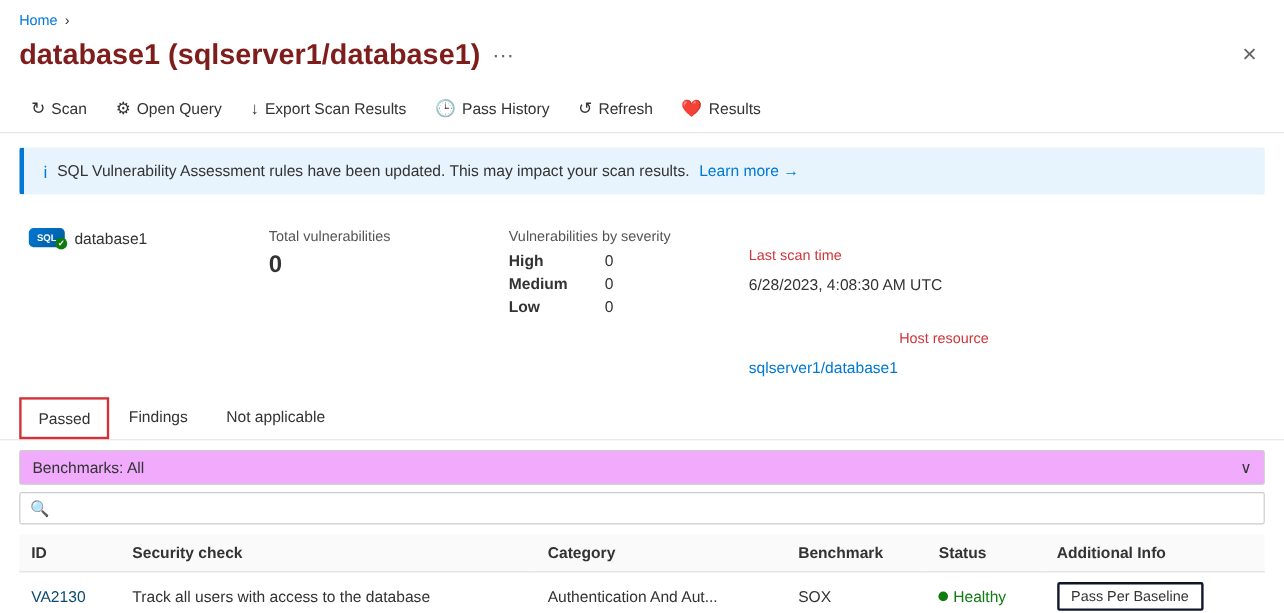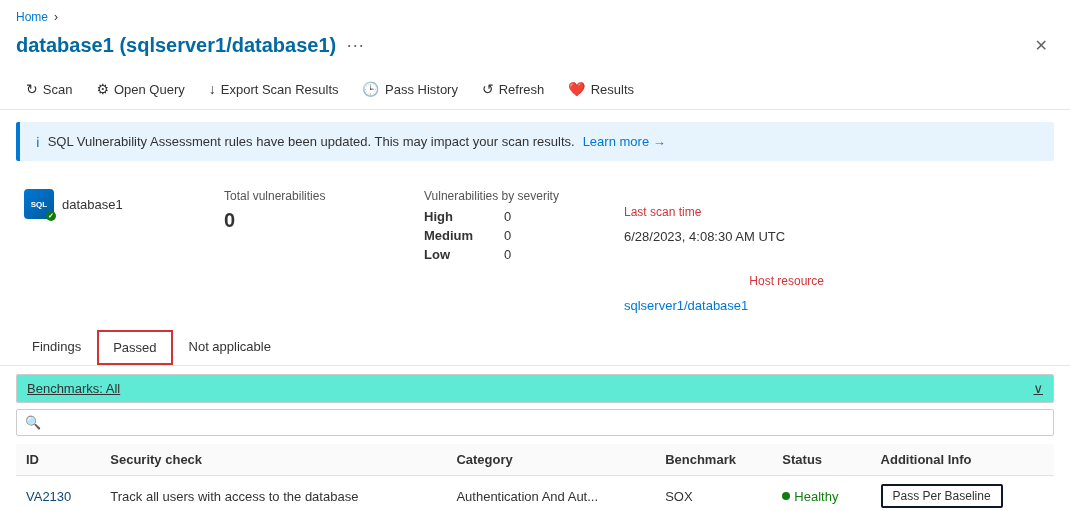--- a/index.html
+++ b/index.html
@@ -2,56 +2,56 @@
 <html><head>
   <meta charset="utf-8">
   <style>
     * { box-sizing: border-box; margin: 0; padding: 0; }
     body { font-family: 'Segoe UI', Arial, sans-serif; font-size: 13px; color: #333; background: #fff; width: 1070px; min-height: 511px; overflow: hidden; }
     
     .breadcrumb { display: flex; align-items: center; padding: 10px 16px 4px; gap: 6px; font-size: 12px; color: #0078d4; }
     .breadcrumb span { color: #333; }
     
     .title-bar { display: flex; align-items: center; padding: 4px 16px 10px; gap: 10px; }
-    .title-bar h1 { font-size: 20px; font-weight: 600; color: #0369a1; }
+    .title-bar h1 { font-size: 24px; font-weight: 600; color: #7f1d1d; }
     .title-bar .dots { font-size: 18px; color: #666; cursor: pointer; }
     .title-bar .close-btn { margin-left: auto; font-size: 16px; color: #666; cursor: pointer; background: none; border: none; padding: 4px 6px; }
     
     .toolbar { display: flex; align-items: center; padding: 6px 16px; gap: 4px; border-bottom: 1px solid #e5e5e5; }
     .toolbar-btn { display: flex; align-items: center; gap: 5px; padding: 6px 10px; background: none; border: none; cursor: pointer; font-size: 13px; color: #333; border-radius: 2px; }
     .toolbar-btn .icon { font-size: 14px; }
     
     .info-banner { display: flex; align-items: center; gap: 8px; padding: 10px 16px; background: #e8f4fd; border-left: 4px solid #0078d4; margin: 12px 16px; border-radius: 2px; font-size: 13px; }
     .info-banner .info-icon { color: #0078d4; font-size: 14px; }
     .info-banner a { color: #0078d4; text-decoration: none; }
     
     .summary-section { display: flex; padding: 16px 24px; gap: 40px; align-items: flex-start; }
     .summary-block { display: flex; flex-direction: column; gap: 6px; min-width: 160px; }
     .summary-block .label { font-size: 12px; color: #555; }
     .resource-row { display: flex; align-items: center; gap: 8px; }
-    .resource-icon { width: 30px; height: 30px; background: linear-gradient(135deg, #0078d4, #005a9e); border-radius: 4px; display: flex; align-items: center; justify-content: center; color: white; font-size: 10px; font-weight: bold; position: relative; }
+    .resource-icon { width: 30px; height: 16px; background: linear-gradient(135deg, #0078d4, #005a9e); border-radius: 4px; display: flex; align-items: center; justify-content: center; color: white; font-size: 10px; font-weight: bold; position: relative; }
     .resource-icon .checkmark { position: absolute; bottom: -2px; right: -2px; width: 10px; height: 10px; background: #107c10; border-radius: 50%; display: flex; align-items: center; justify-content: center; color: white; font-size: 7px; }
     .resource-name { font-size: 13px; font-weight: 500; }
     .vuln-count { font-size: 20px; font-weight: 600; }
     .severity-grid { display: flex; flex-direction: column; gap: 4px; }
     .severity-row { display: flex; gap: 20px; font-size: 13px; }
     .severity-label { font-weight: 600; min-width: 60px; }
     .scan-time-section { min-width: 200px; }
     .scan-time-label { font-size: 12px; color: #d13438; font-weight: 500; margin-bottom: 4px; margin-top: 16px; }
     .scan-time-value { font-size: 13px; margin-bottom: 24px; }
     .host-label { font-size: 12px; color: #d13438; font-weight: 500; margin-bottom: 4px; text-align: right; }
     .host-link { color: #0078d4; text-decoration: none; font-size: 13px; }
     
     .tabs-section { display: flex; align-items: center; padding: 0 16px; border-bottom: 1px solid #e5e5e5; gap: 0; }
     .tab { padding: 10px 16px; cursor: pointer; font-size: 13px; color: #333; border-bottom: 2px solid transparent; margin-bottom: -1px; }
     .tab.active { color: #0078d4; border-bottom: 2px solid #0078d4; }
     .tab.selected-box { border: 2px solid #d13438; color: #333; border-bottom: 2px solid #d13438; margin-bottom: -1px; padding: 8px 14px; }
     
     .filter-section { padding: 8px 16px; }
-    .benchmarks-dropdown { display: flex; justify-content: space-between; padding: 6px 10px; border: 1px solid #ccc; border-radius: 2px; cursor: pointer; font-size: 13px; background: #5eead4; text-decoration: underline; }
+    .benchmarks-dropdown { display: flex; justify-content: space-between; padding: 6px 10px; border: 1px solid #ccc; border-radius: 2px; cursor: pointer; font-size: 13px; background: #f0abfc; }
     .search-box { display: flex; align-items: center; padding: 5px 8px; border: 1px solid #ccc; border-radius: 2px; margin-top: 6px; gap: 6px; }
     .search-box input { border: none; outline: none; font-size: 13px; width: 100%; }
     
     .table-section { padding: 0 16px; }
     .data-table { width: 100%; border-collapse: collapse; font-size: 13px; }
     .data-table th { text-align: left; padding: 8px 10px; font-weight: 600; color: #333; border-bottom: 1px solid #e0e0e0; background: #fafafa; }
     .data-table td { padding: 8px 10px; border-bottom: 1px solid #f0f0f0; vertical-align: middle; }
     .data-table .id-link { color: #0c4a6e; text-decoration: none; }
     .status-healthy { display: flex; align-items: center; gap: 4px; color: #107c10; }
     .status-dot { width: 8px; height: 8px; background: #107c10; border-radius: 50%; }
@@ -142,22 +142,22 @@
 
   <div class="scan-time-section summary-block">
     <span class="scan-time-label">Last scan time</span>
     <div class="scan-time-value">6/28/2023, 4:08:30 AM UTC</div>
     <span class="host-label">Host resource</span>
     <a href="#" class="host-link">sqlserver1/database1</a>
   </div>
 </div>
 
 <div class="tabs-section">
+  <div class="tab selected-box active">Passed</div>
   <div class="tab">Findings</div>
-  <div class="tab selected-box active">Passed</div>
   <div class="tab">Not applicable</div>
 </div>
 
 <div class="filter-section">
   <div class="benchmarks-dropdown">
     <span>Benchmarks: All</span>
     <span>∨</span>
   </div>
   <div class="search-box">
     <span>🔍</span>

